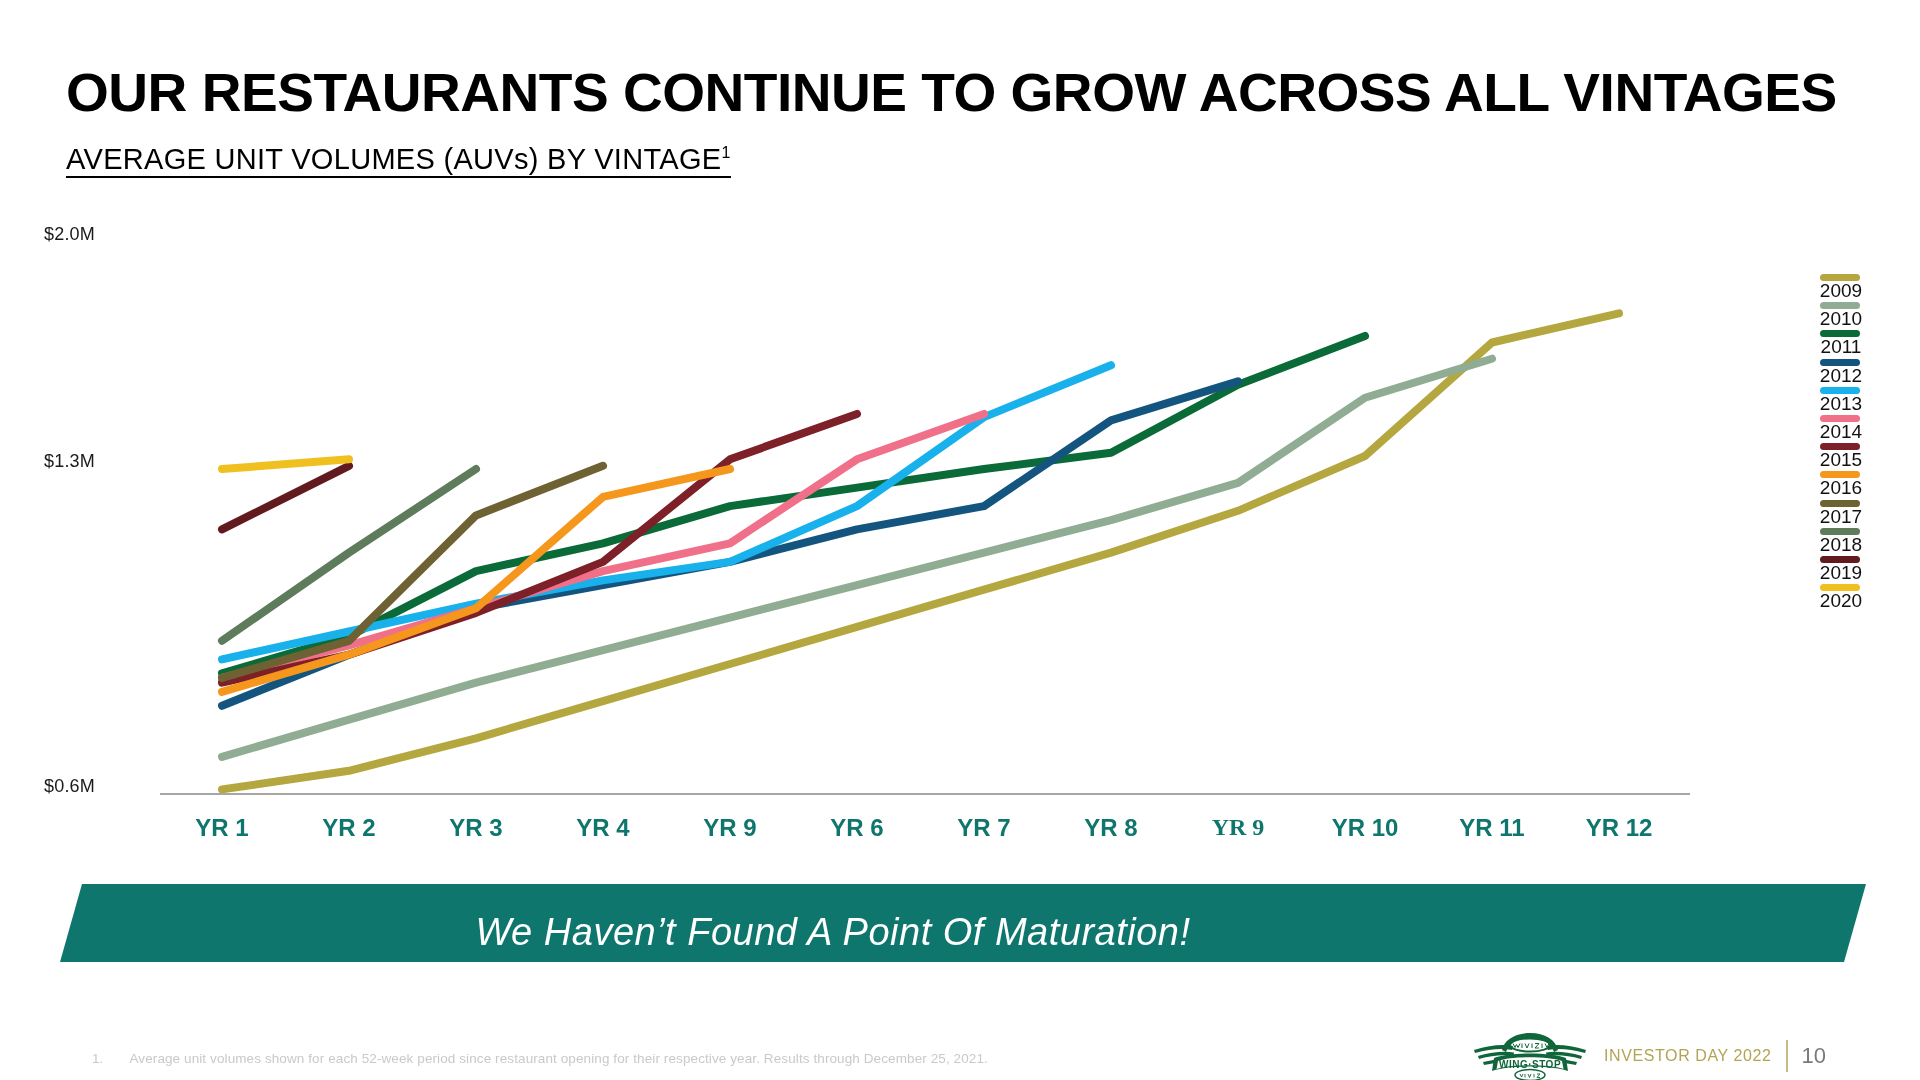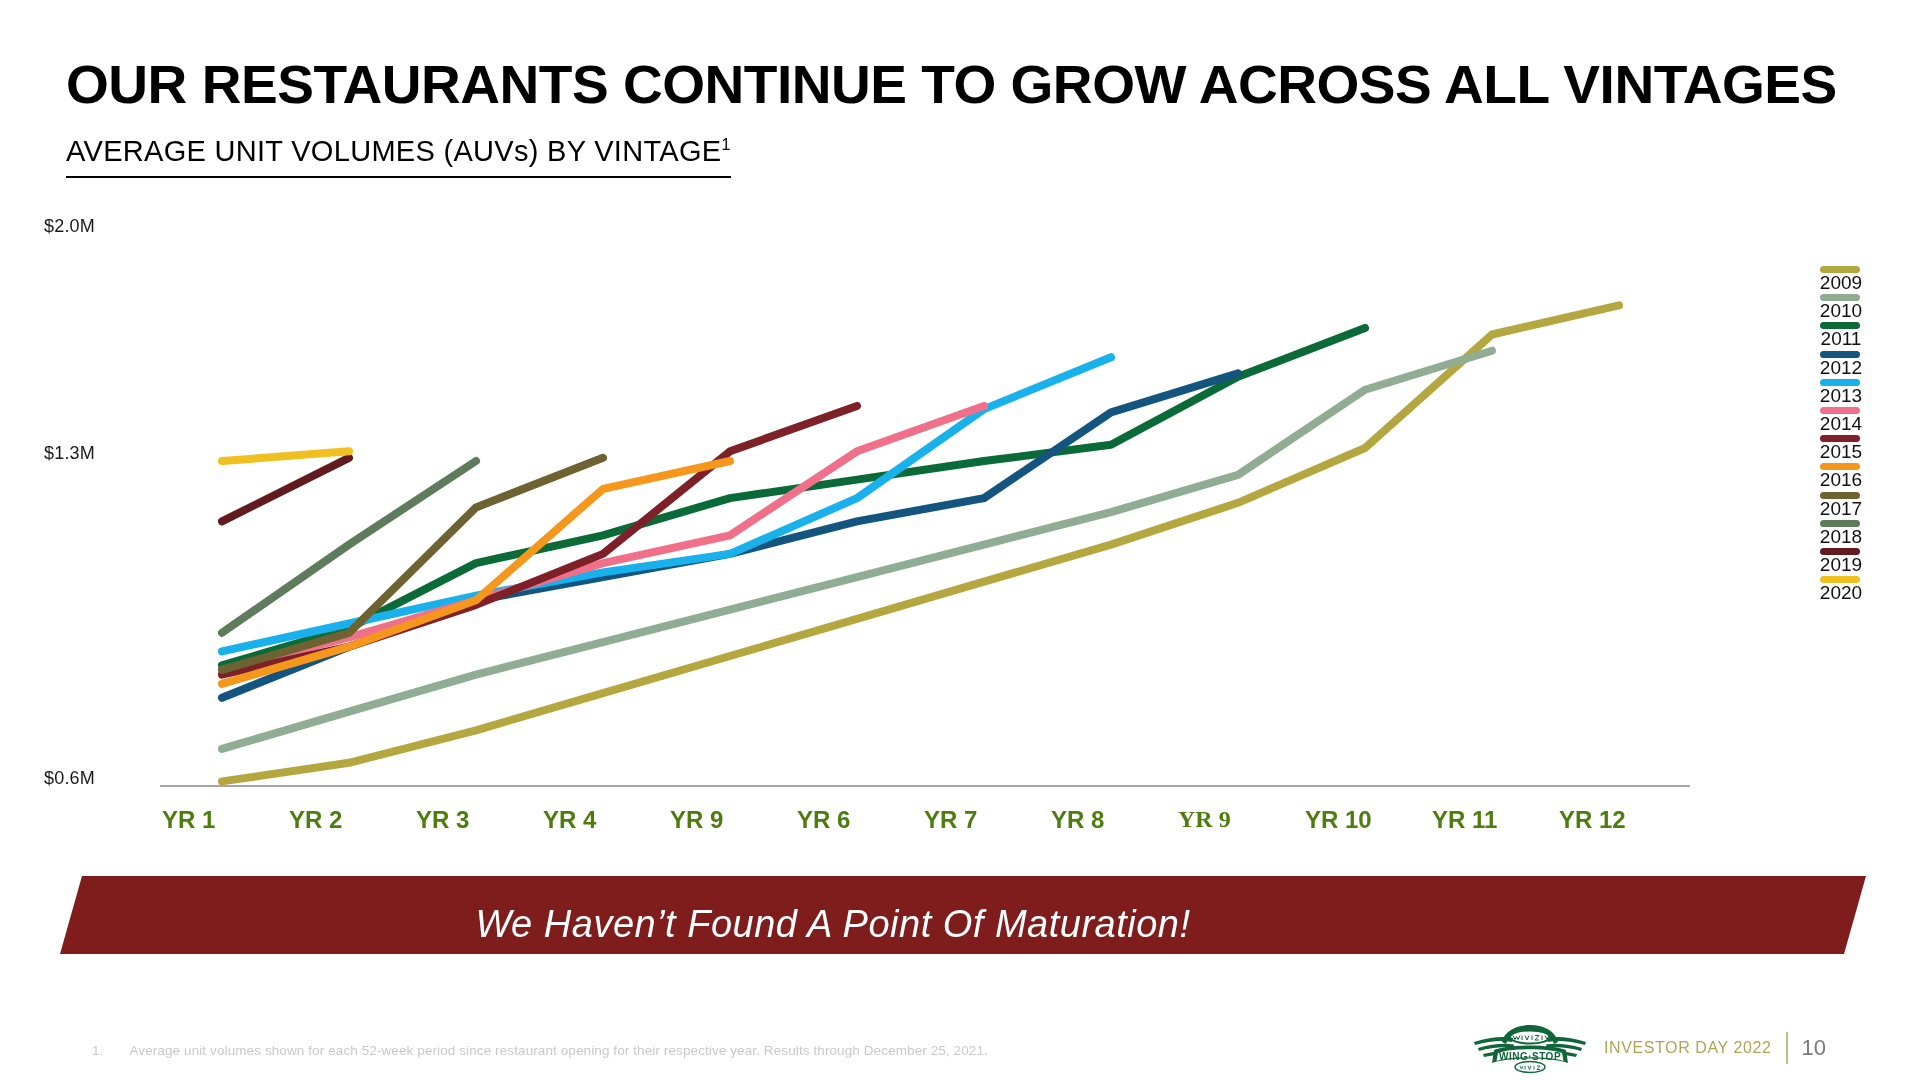--- a/index.html
+++ b/index.html
@@ -1,64 +1,64 @@
 <!DOCTYPE html>
 <html><head>
 <meta charset="utf-8">
 <title>Our Restaurants Continue To Grow Across All Vintages</title>
 <style>
   html,body{margin:0;padding:0;}
   body{
     width:1920px;height:1080px;background:#ffffff;overflow:hidden;position:relative;
     font-family:"Liberation Sans", sans-serif; color:#000;
   }
-  #slide{position:absolute;inset:0;}
+  #slide{position:absolute;inset:0;margin-top:8px;}
 
   
   .slide-title{
     position:absolute;left:66px;top:18px;width:1800px;
     font-family:"Liberation Sans", sans-serif;
     font-weight:bold;font-size:54px;line-height:60px;
     letter-spacing:-0.5px;
     transform:scaleX(1.02);transform-origin:left top;
     white-space:nowrap;
   }
 
   
   .chart-subtitle{
     position:absolute;left:66px;top:135px;
     font-size:29px;font-weight:400;letter-spacing:0.3px;
-    padding-bottom:8px;border-bottom:2.5px solid #000;
+    border-bottom:2.5px solid #000;
     display:inline-block;white-space:nowrap;
   }
   .chart-subtitle sup{font-size:16px;vertical-align:super;}
 
   
   #chart-wrap{position:absolute;left:0;top:0;width:1920px;height:1080px;pointer-events:none;}
   #chart-svg{position:absolute;left:0;top:0;}
 
   .y-tick-label{
     position:absolute;font-size:18px;font-weight:400;color:#1a1a1a;
     letter-spacing:0.2px;white-space:nowrap;
   }
   .x-tick-label{
-    position:absolute;font-size:24px;font-weight:bold;color:#4d7c0f;
-    white-space:nowrap;
+    position:absolute;font-size:24px;font-weight:bold;color:#0f766e;
+    white-space:nowrap;text-align:center;
   }
 
   
   #legend{position:absolute;left:1770px;top:266px;width:140px;}
   .legend-row{display:flex;align-items:center;height:28.2px;flex-direction:column;}
   .legend-swatch{width:40px;height:7px;border-radius:4px;flex:0 0 auto;}
   .legend-label{font-size:19px;color:#111;margin-left:2px;line-height:1;}
 
   
   #banner{
     position:absolute;left:60px;top:876px;width:1806px;height:96px;
-    background:#7f1d1d;
+    background:#0f766e;
     clip-path:polygon(22px 0, 1806px 0, 1784px 78px, 0px 78px);
     display:flex;align-items:center;justify-content:center;
   }
   #banner .banner-text{
     color:#ffffff;font-size:38px;font-style:italic;font-weight:500;
     letter-spacing:0.5px;white-space:nowrap;
     transform:translateX(-130px);
   }
 
   

